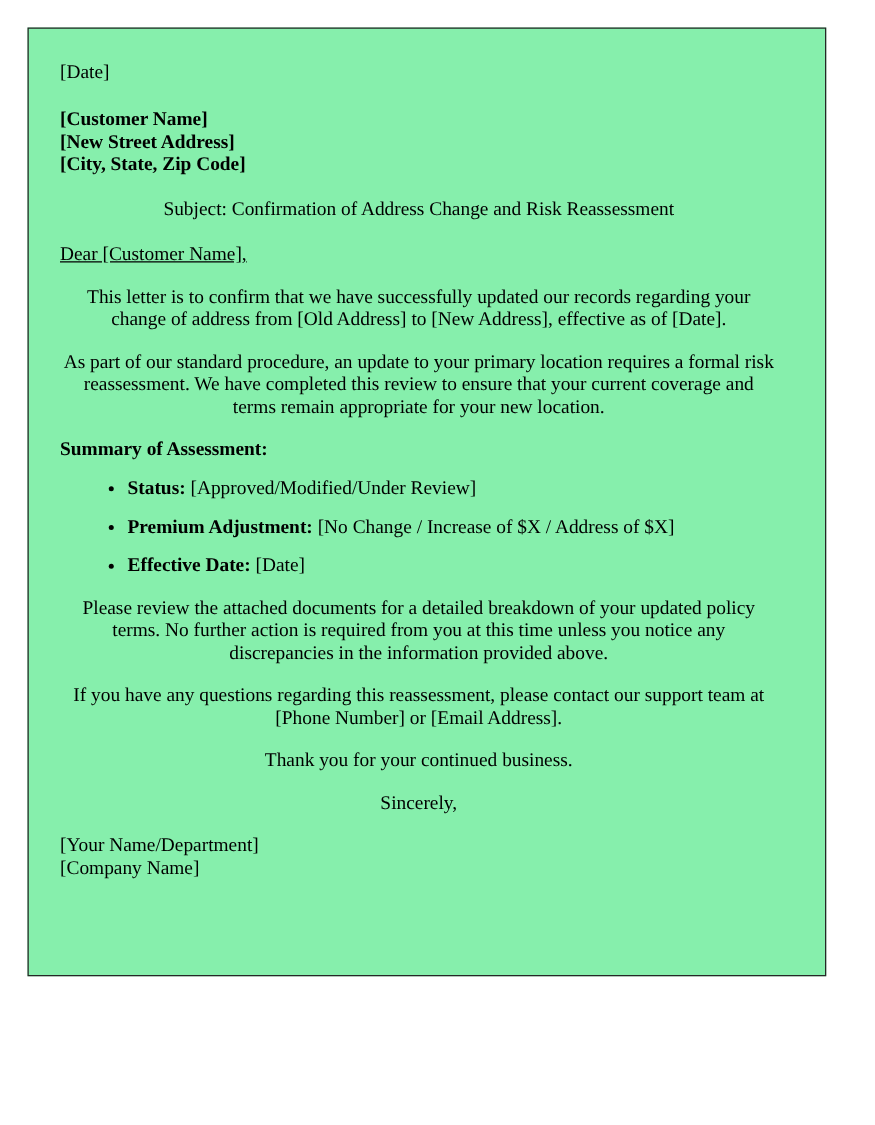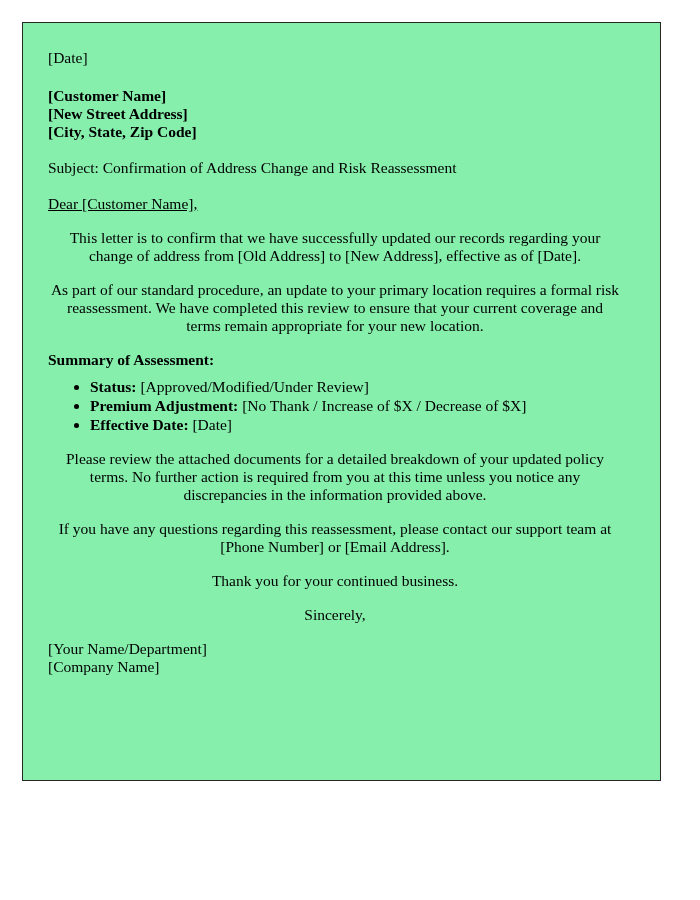--- a/index.html
+++ b/index.html
@@ -34,41 +34,42 @@
   }
   .addr-block {
     margin: 0 0 18px 0;
   }
   .addr-block div {
     line-height: 18px;
     font-weight: bold;
   }
   .subject-line {
     margin: 0 0 18px 0;
+    text-align: center;
   }
   .salutation {
     margin: 0 0 16px 0;
     text-decoration: underline;
   }
   .para {
     margin: 0 0 16px 0;
     text-align: center;
   }
   .heading {
     font-weight: bold;
     margin: 0 0 8px 0;
   }
   ul.summary-list {
     list-style-type: disc;
     margin: 0 0 16px 0;
     padding-left: 42px;
   }
   ul.summary-list li {
     line-height: 19px;
-    margin: 0;
+    margin: 12px;
     padding: 0;
   }
   .lbl {
     font-weight: bold;
   }
   .sig-block {
     margin-top: 0;
   }
   .sig-block div {
     line-height: 18px;
@@ -93,21 +94,21 @@
     <div class="salutation">Dear [Customer Name],</div>
 
     <p class="para">This letter is to confirm that we have successfully updated our records regarding your change of address from [Old Address] to [New Address], effective as of [Date].</p>
 
     <p class="para">As part of our standard procedure, an update to your primary location requires a formal risk reassessment. We have completed this review to ensure that your current coverage and terms remain appropriate for your new location.</p>
 
     <div class="heading">Summary of Assessment:</div>
 
     <ul class="summary-list">
       <li><span class="lbl">Status:</span> <span>[Approved/Modified/Under Review]</span></li>
-      <li><span class="lbl">Premium Adjustment:</span> <span>[No Thank / Increase of $X / Decrease of $X]</span></li>
+      <li><span class="lbl">Premium Adjustment:</span> <span>[No Change / Increase of $X / Address of $X]</span></li>
       <li><span class="lbl">Effective Date:</span> <span>[Date]</span></li>
     </ul>
 
     <p class="para">Please review the attached documents for a detailed breakdown of your updated policy terms. No further action is required from you at this time unless you notice any discrepancies in the information provided above.</p>
 
     <p class="para">If you have any questions regarding this reassessment, please contact our support team at [Phone Number] or [Email Address].</p>
 
     <p class="para">Thank you for your continued business.</p>
 
     <p class="para">Sincerely,</p>

